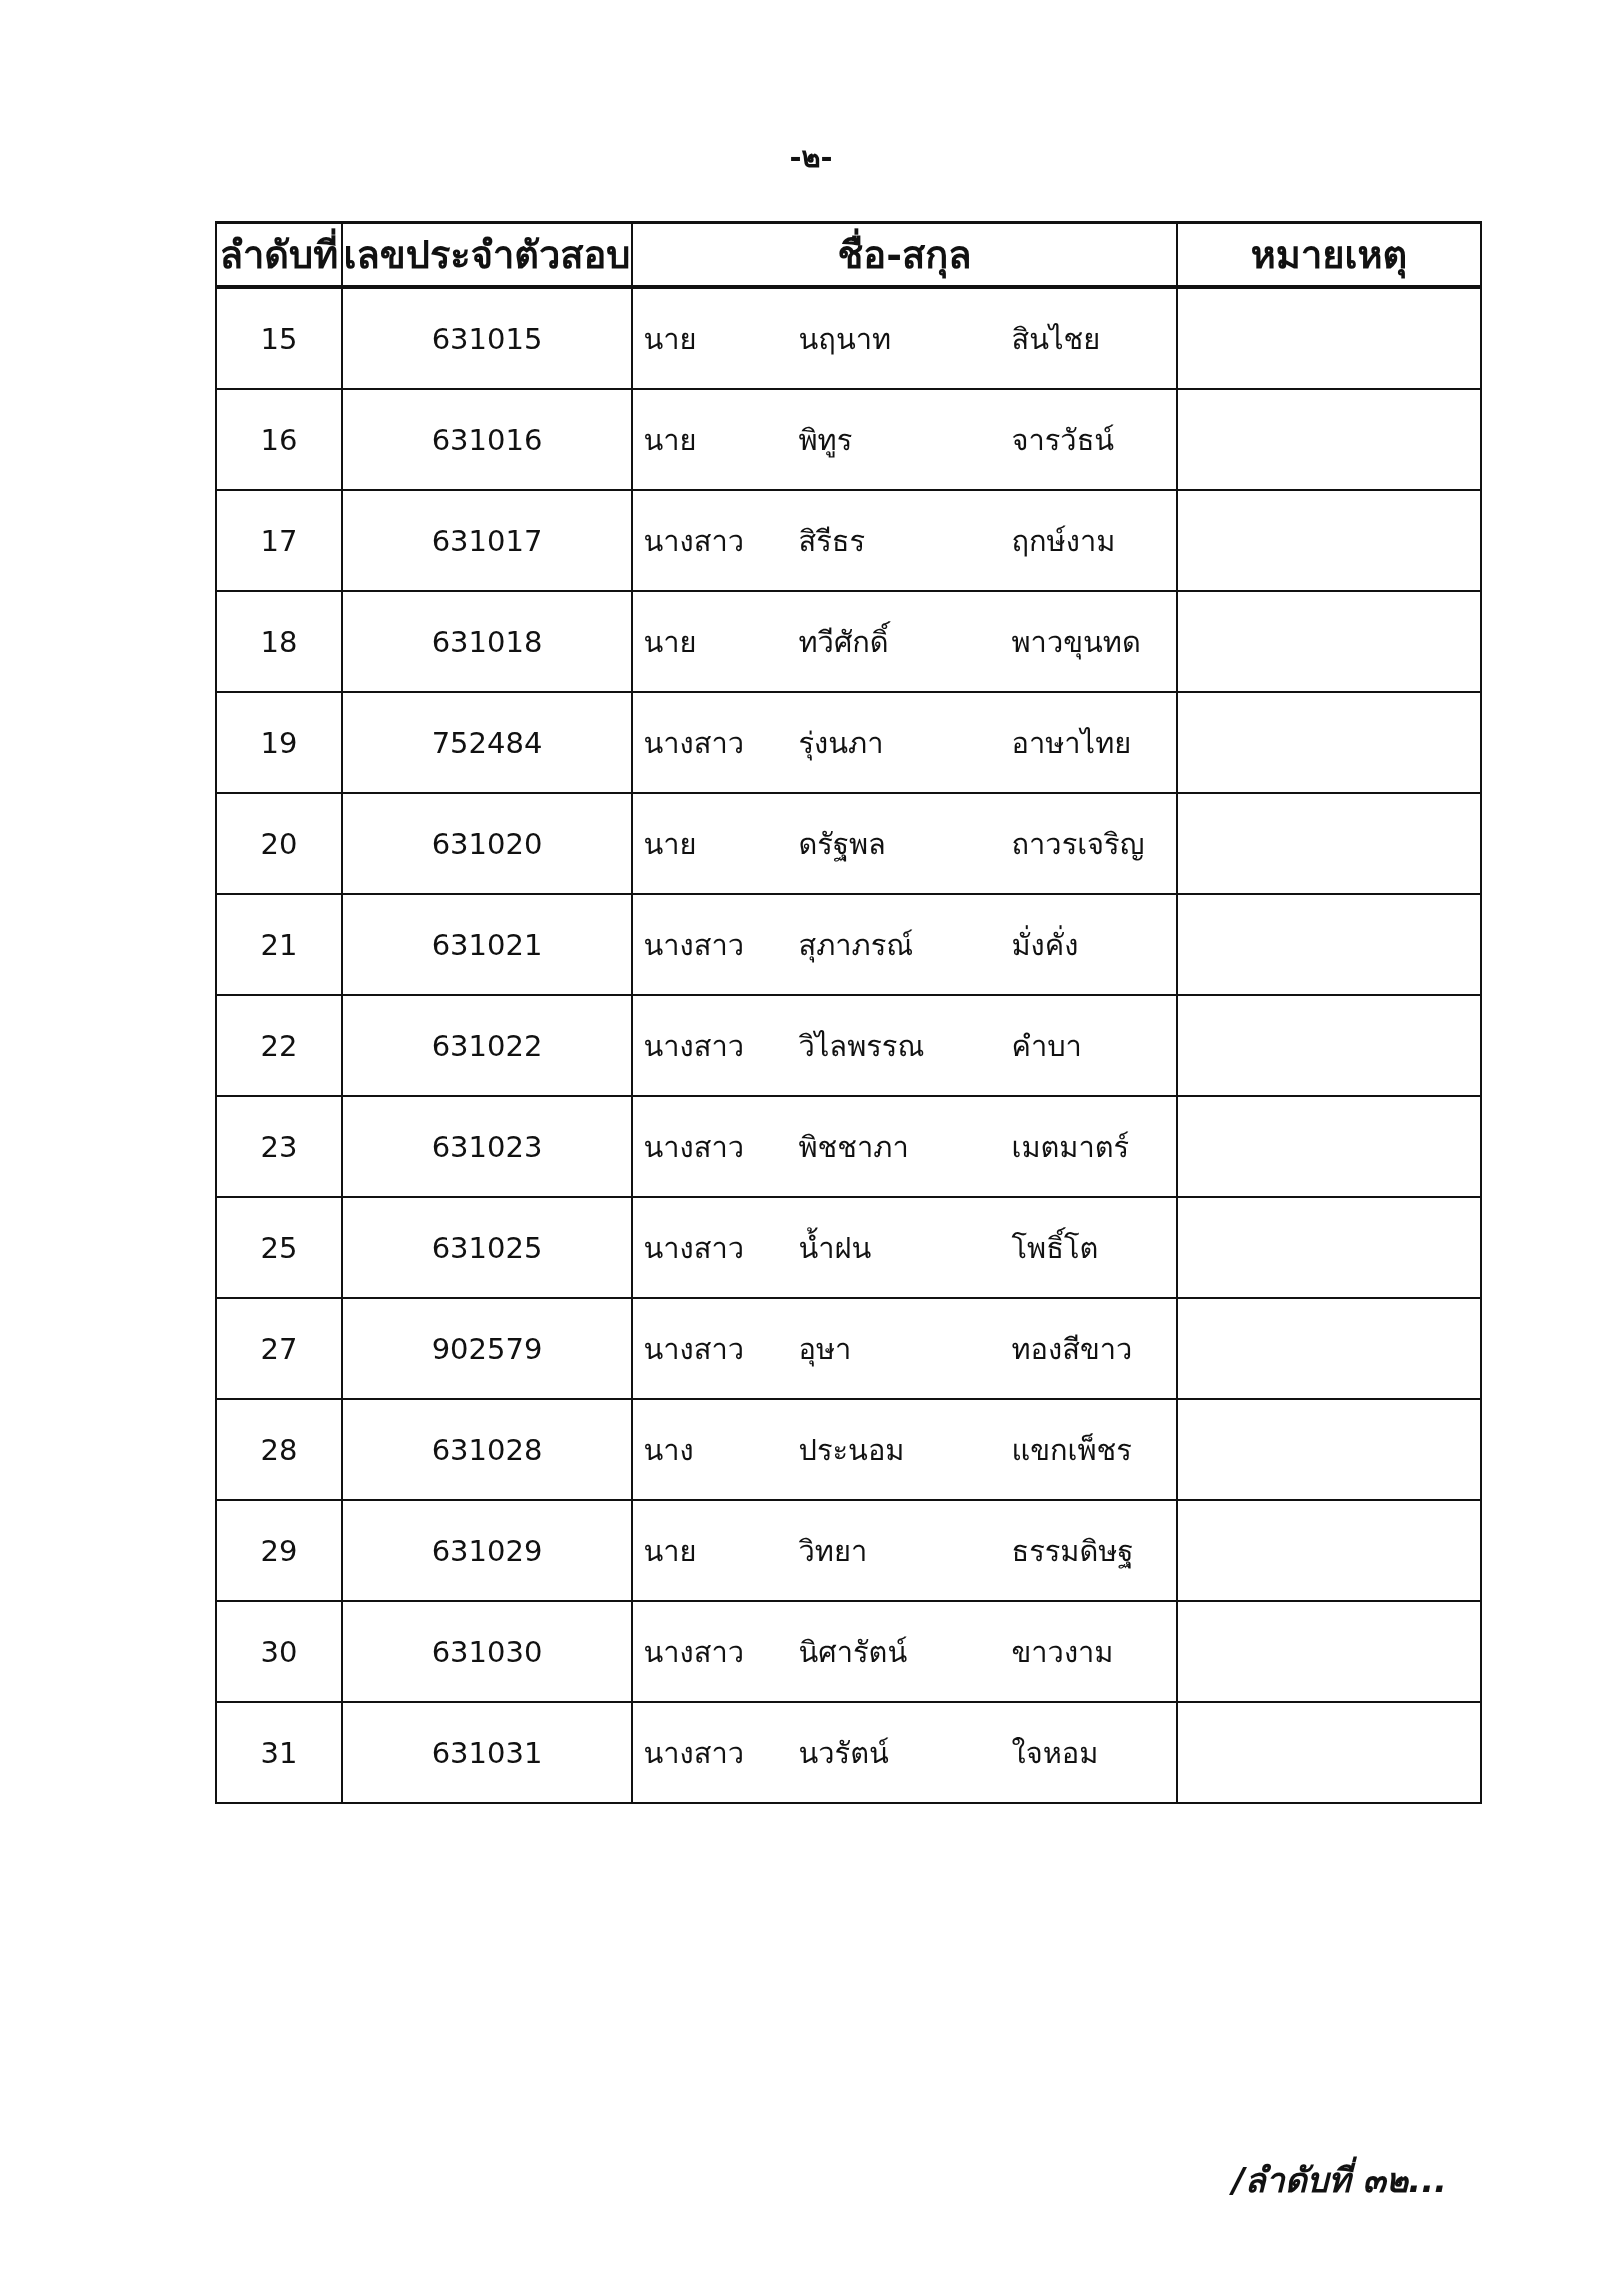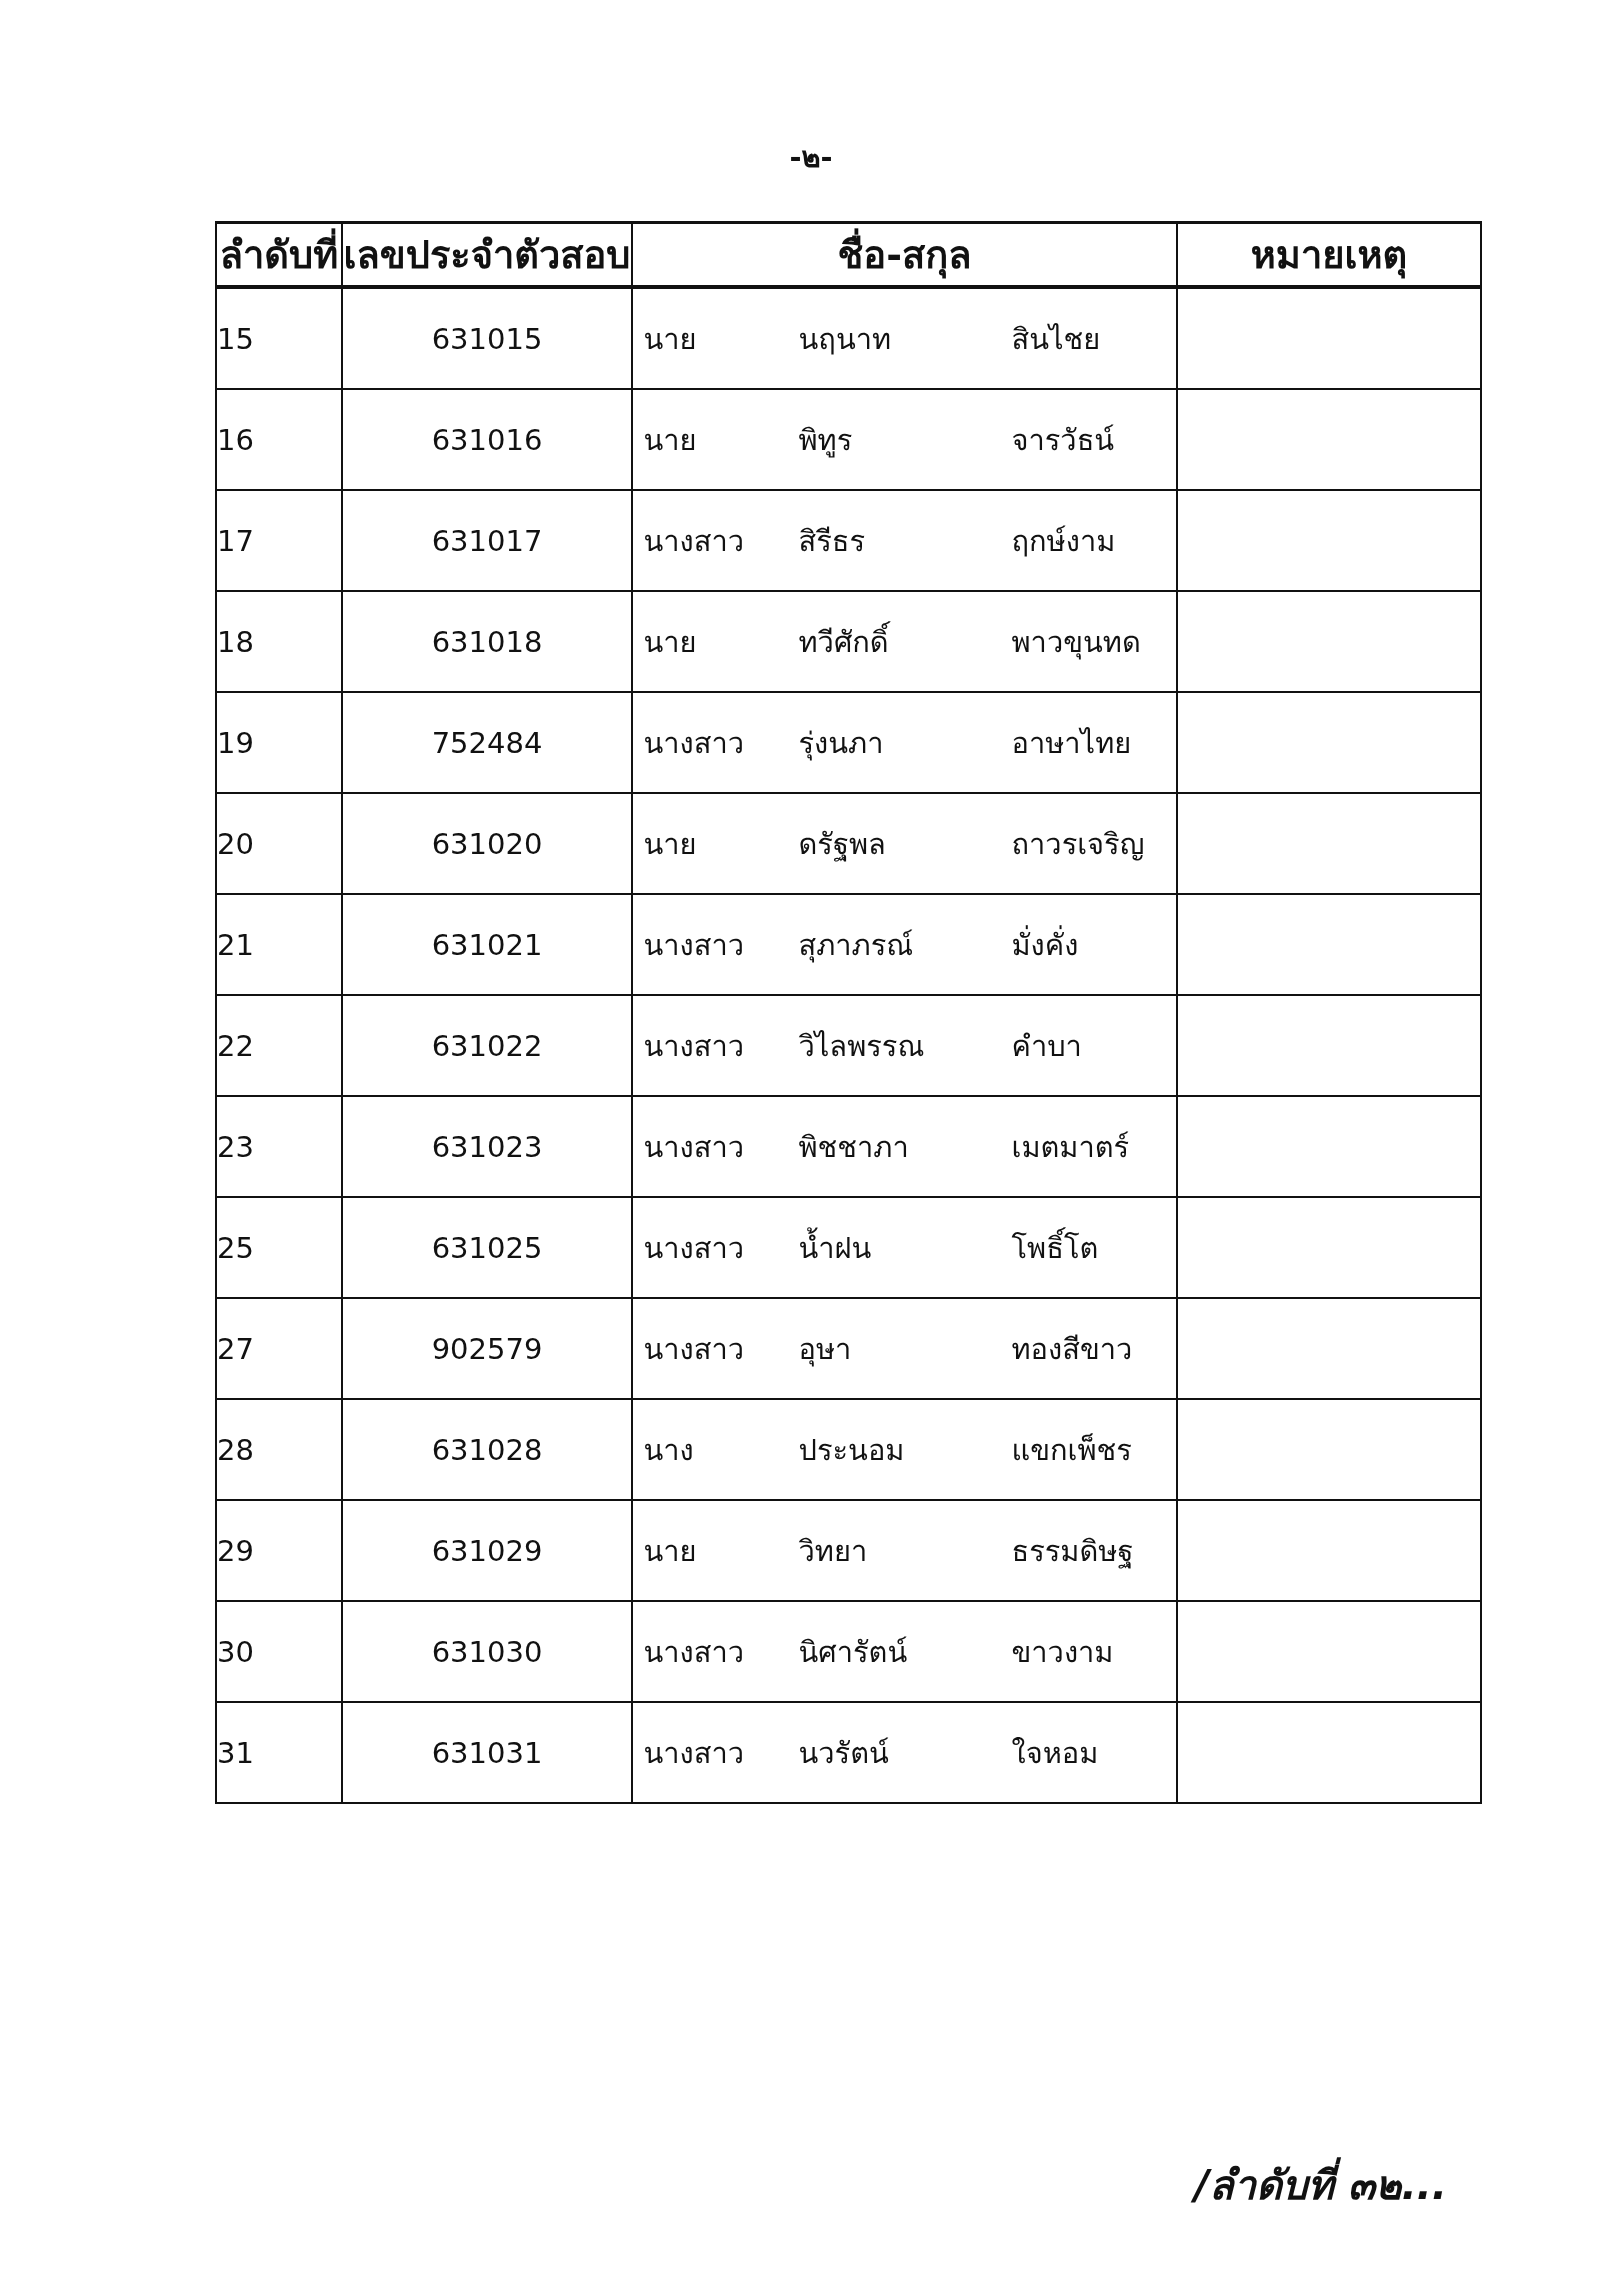--- a/index.html
+++ b/index.html
@@ -16,31 +16,31 @@
       width: 1258px; border-collapse: collapse; table-layout: fixed;
     }
     .roster th, .roster td {
       border: 2.6px solid #111; padding: 0; vertical-align: middle;
     }
     .roster thead th {
       height: 55px; font-size: 38px; font-weight: bold; text-align: center;
       border-bottom-width: 4.6px; border-top-width: 3.9px;
     }
     .roster tbody td { height: 99px; font-size: 29px; }
-    .c-seq { width: 124px; text-align: left; }
+    .c-seq { width: 124px; text-align: center; }
     .c-id  { width: 288px; text-align: center; }
     .c-name { width: 543px; }
     .c-note { width: 302px; margin-top: 8px; }
     .name-wrap { display: flex; align-items: center; height: 100%; }
     .title { width: 134px; padding-left: 10.5px; }
     .first { width: 213px; margin-left: 21px; }
     .last  { flex: 1; }
     .continue {
       position: absolute; right: 175px; top: 2153px;
-      font-size: 40px; font-weight: bold; font-style: italic;
+      font-size: 34px; font-weight: bold; font-style: italic;
     }
   </style>
 </head>
 <body>
 
 <div class="page-number">-๒-</div>
 
 <table class="roster">
   <thead>
     <tr>

